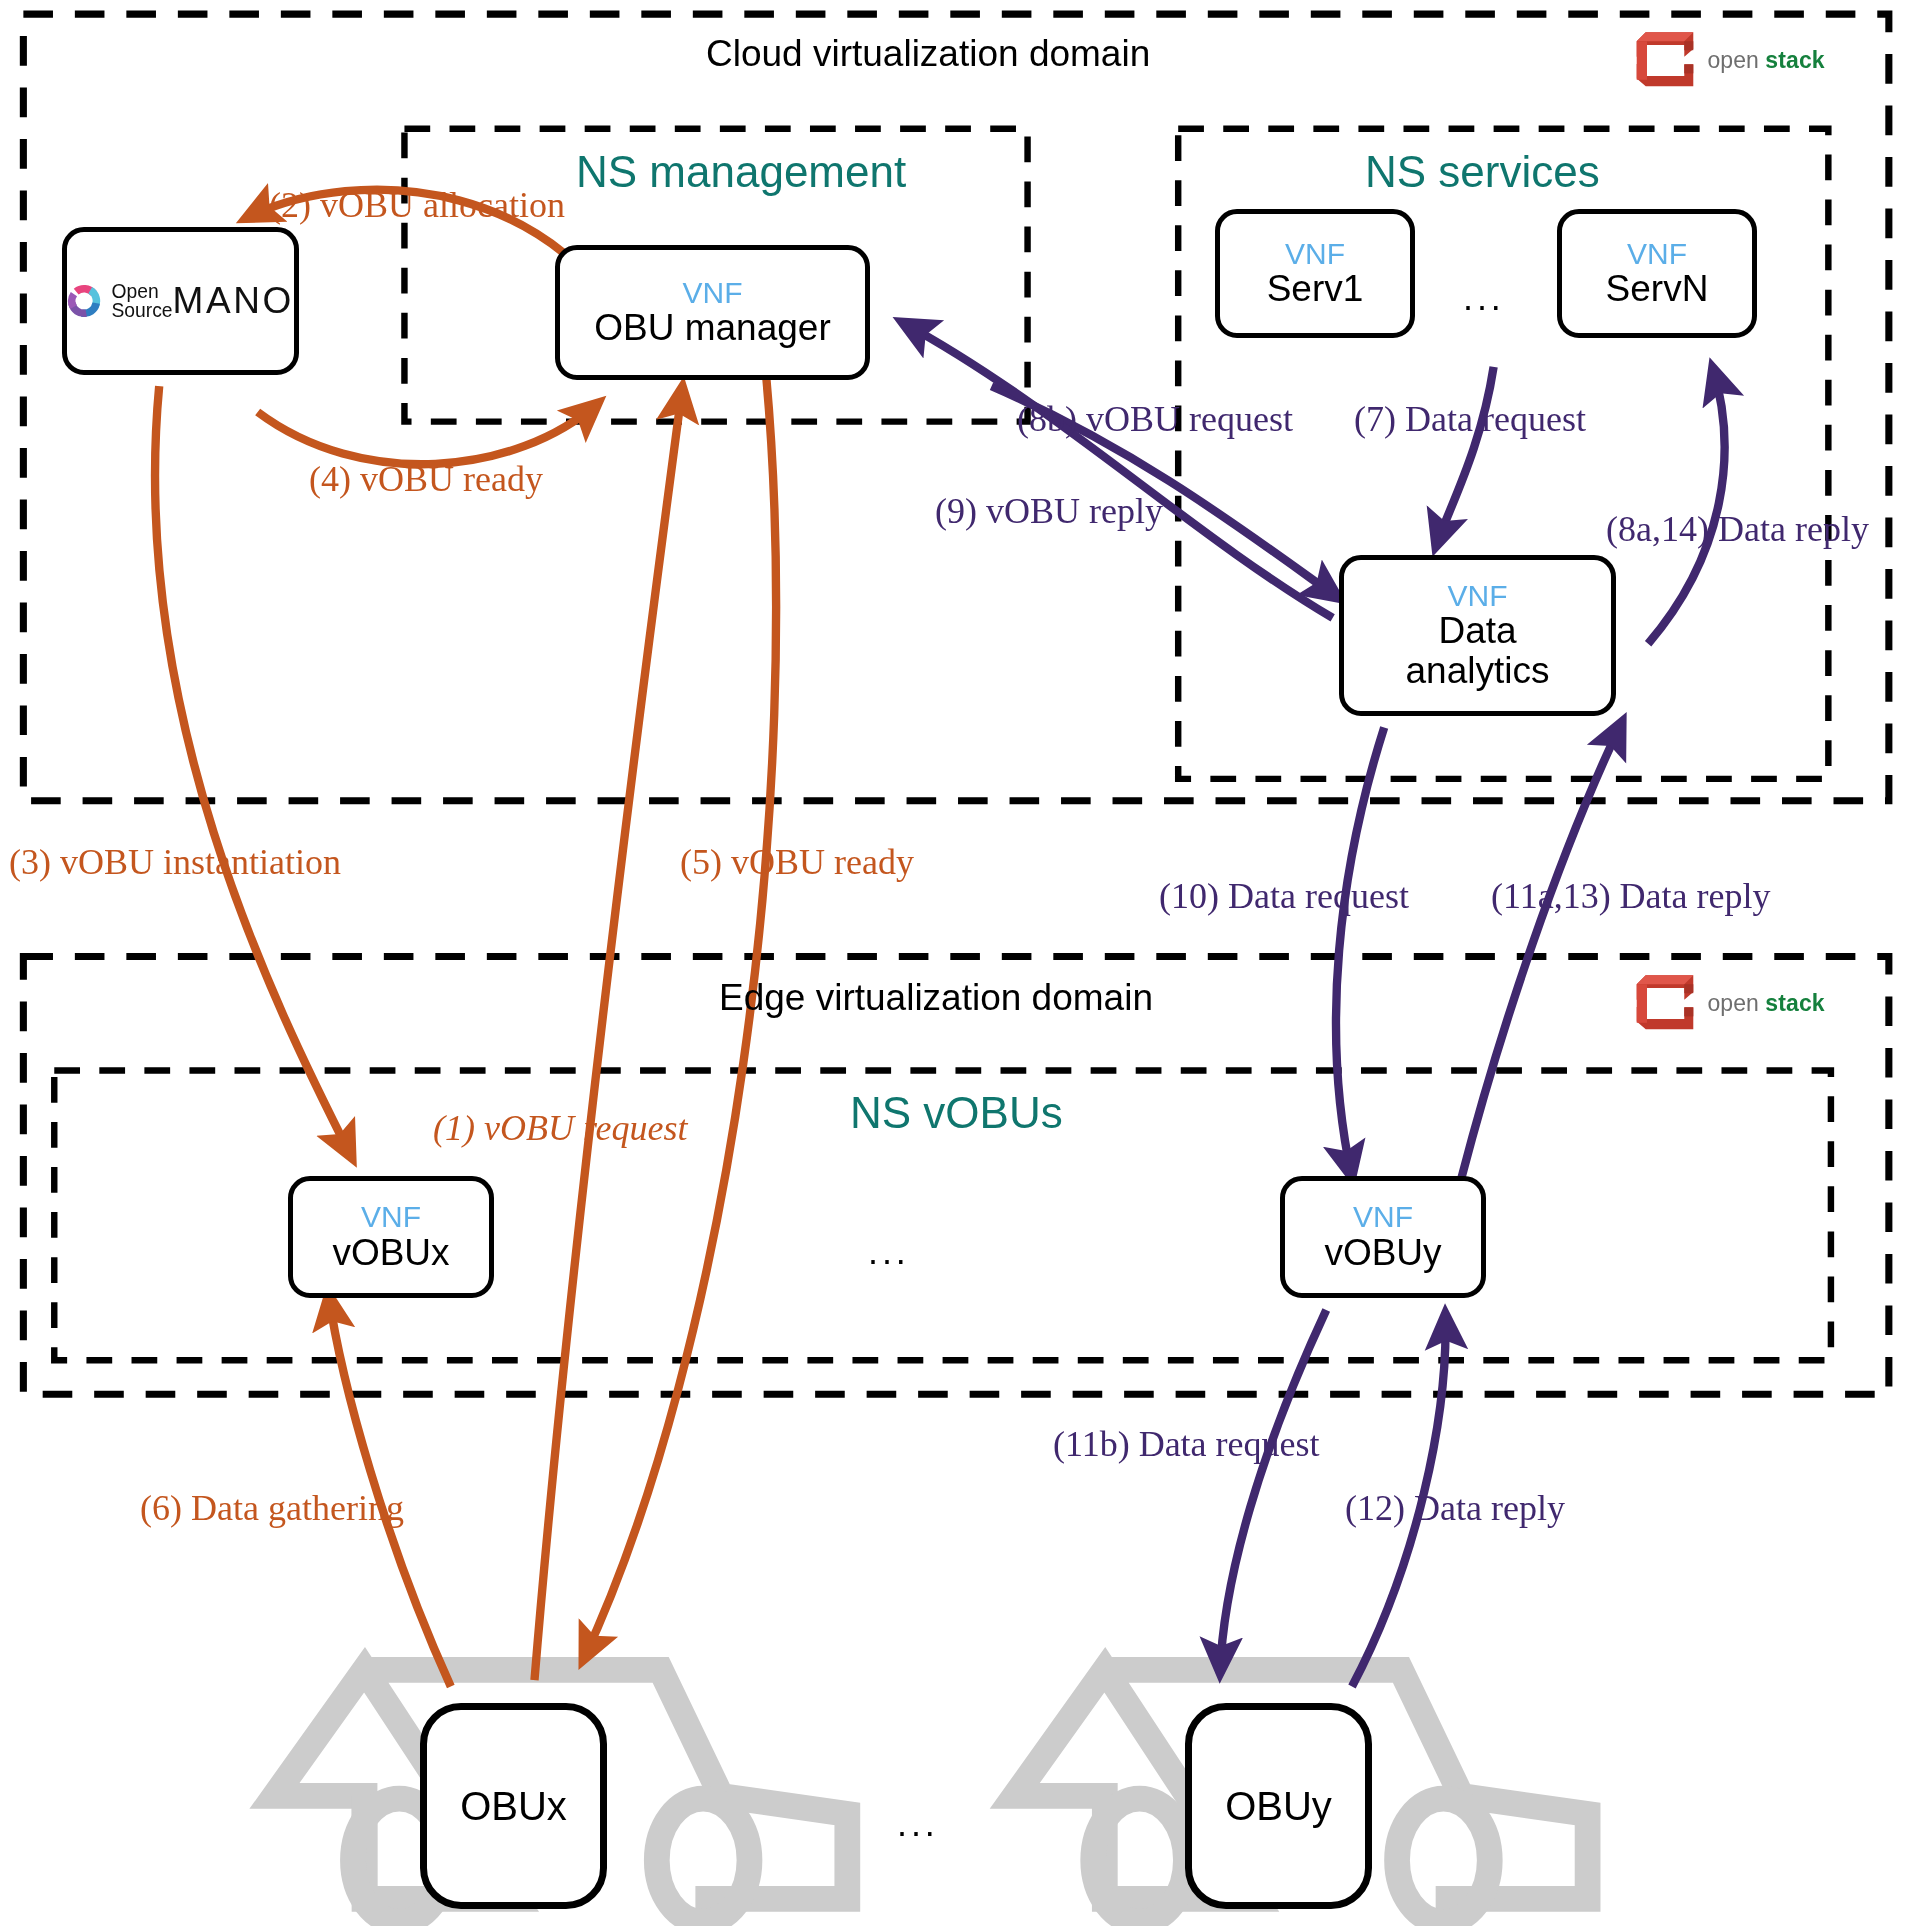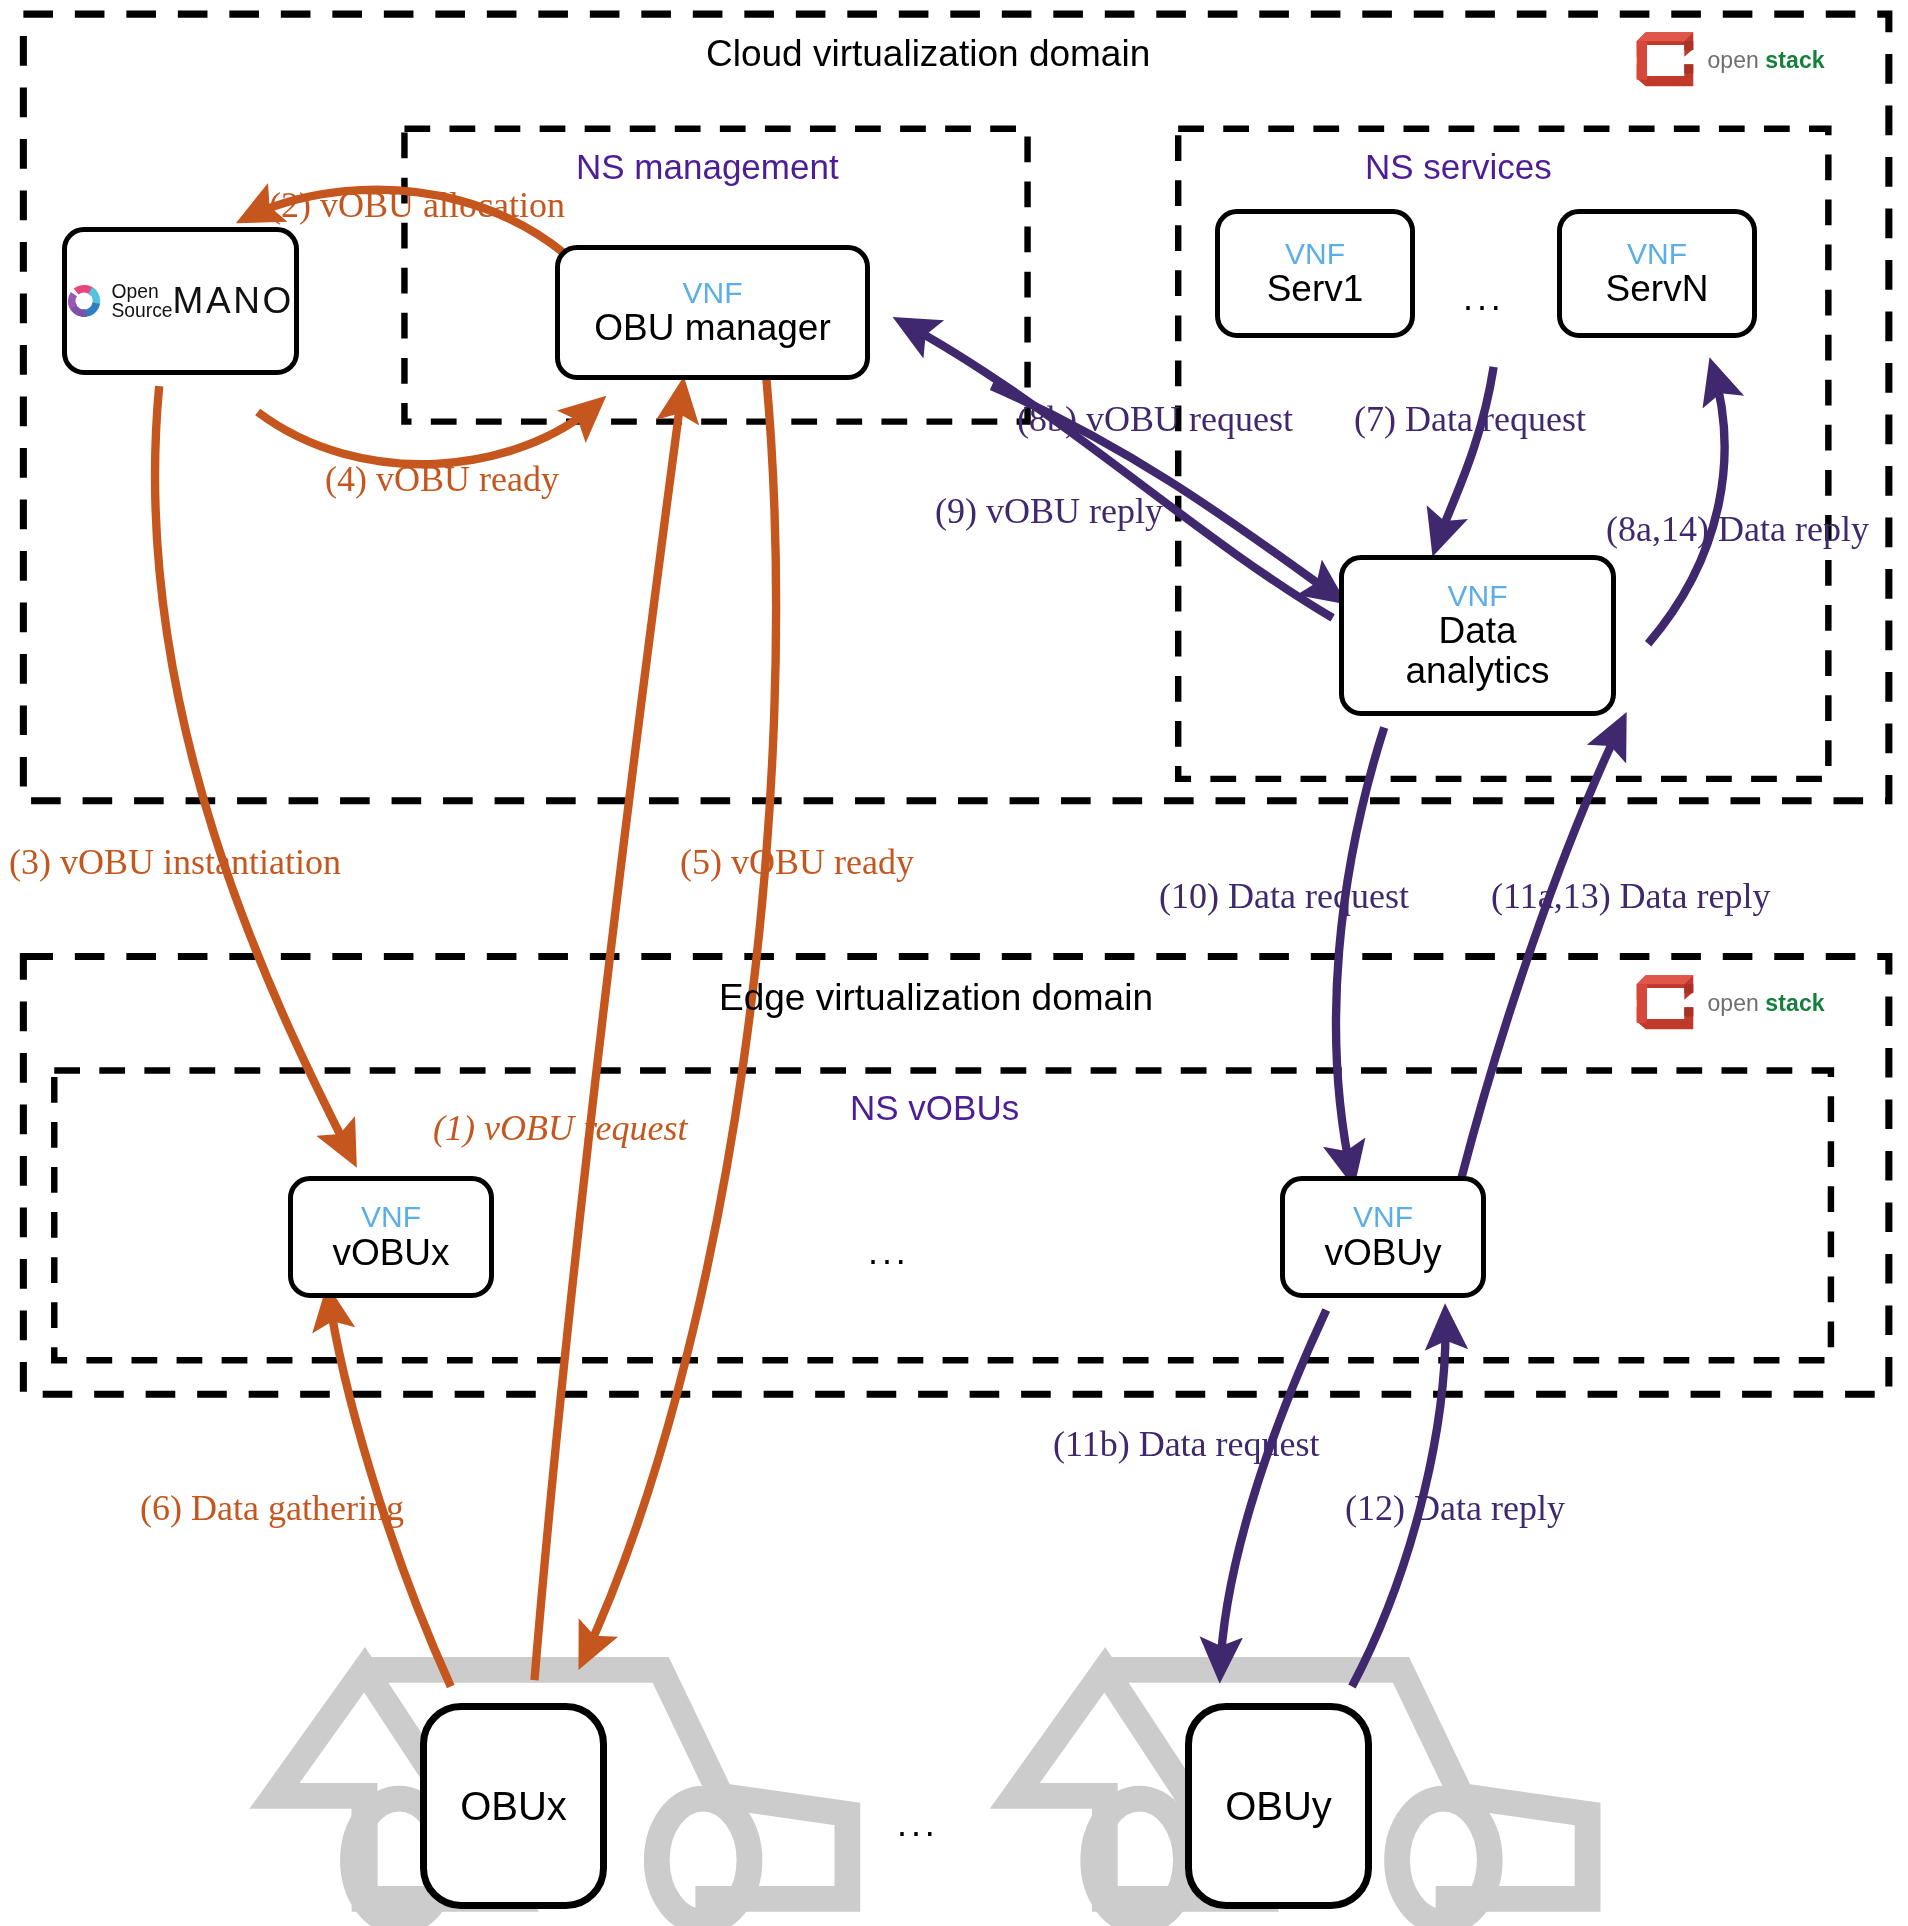--- a/index.html
+++ b/index.html
@@ -5,21 +5,21 @@
   html,body{margin:0;padding:0;background:#ffffff;}
   body{width:1909px;height:1926px;position:relative;font-family:"Liberation Sans",sans-serif;overflow:hidden;}
   #stage{position:absolute;left:0;top:0;width:1909px;height:1926px;}
   svg.layer{position:absolute;left:0;top:0;width:1909px;height:1926px;overflow:visible;}
   .node{position:absolute;box-sizing:border-box;border:5.8px solid #000;border-radius:22px;background:#fff;
         display:flex;flex-direction:column;align-items:center;justify-content:center;}
   .vnf-tag{color:#5BAEE8;font-size:30px;line-height:1.05;}
   .node-title{color:#000;font-size:37px;line-height:1.08;text-align:center;}
   .node-title.two{font-size:37px;}
   .dom-title{position:absolute;color:#000;font-size:37px;white-space:nowrap;margin-left:24px;}
-  .grp-title{position:absolute;color:#4c1d95;font-size:35px;white-space:nowrap;}
+  .grp-title{position:absolute;color:#0f766e;font-size:44px;white-space:nowrap;}
   .ell{position:absolute;color:#000;font-size:36px;letter-spacing:3.9px;}
   .lbl{position:absolute;font-family:"Liberation Serif",serif;font-size:36px;white-space:nowrap;}
   .lbl.o{color:#C4561E;}
   .lbl.p{color:#40286E;margin-top:12px;}
   .obu-cap{position:absolute;box-sizing:border-box;border:7px solid #000;border-radius:41px;background:#fff;
            display:flex;align-items:center;justify-content:center;color:#000;font-size:40px;}
   .os-logo{position:absolute;display:flex;align-items:center;gap:6.4px;}
   .os-word{font-size:23px;letter-spacing:0.1px;}
   .os-open{color:#6E6E6E;}
   .os-stack{color:#15803d;font-weight:bold;}
@@ -178,21 +178,21 @@
     <span class="node-title">vOBUy</span>
   </div>
 
   <div class="obu-cap" style="left:420px;top:1703px;width:187px;height:206px;">OBUx</div>
 
   <div class="ell" style="left:897px;top:1803px;">...</div>
 
   <div class="obu-cap" style="left:1185px;top:1703px;width:187px;height:206px;">OBUy</div>
 
   <div class="lbl o" style="left:269px;top:184px;">(2) vOBU allocation</div>
-  <div class="lbl o" style="left:309px;top:458px;margin-left:16px;">(4) vOBU ready</div>
+  <div class="lbl o" style="left:309px;top:458px;">(4) vOBU ready</div>
   <div class="lbl o" style="left:9px;top:841px;">(3) vOBU instantiation</div>
   <div class="lbl o" style="left:680px;top:841px;">(5) vOBU ready</div>
   <div class="lbl o" style="left:433px;top:1107px;font-style:italic;">(1) vOBU request</div>
   <div class="lbl o" style="left:140px;top:1487px;">(6) Data gathering</div>
 
   <div class="lbl p" style="left:1017px;top:386px;">(8b) vOBU request</div>
   <div class="lbl p" style="left:1354px;top:386px;">(7) Data request</div>
   <div class="lbl p" style="left:935px;top:478px;">(9) vOBU reply</div>
   <div class="lbl p" style="left:1606px;top:496px;">(8a,14) Data reply</div>
   <div class="lbl p" style="left:1159px;top:863px;">(10) Data request</div>

